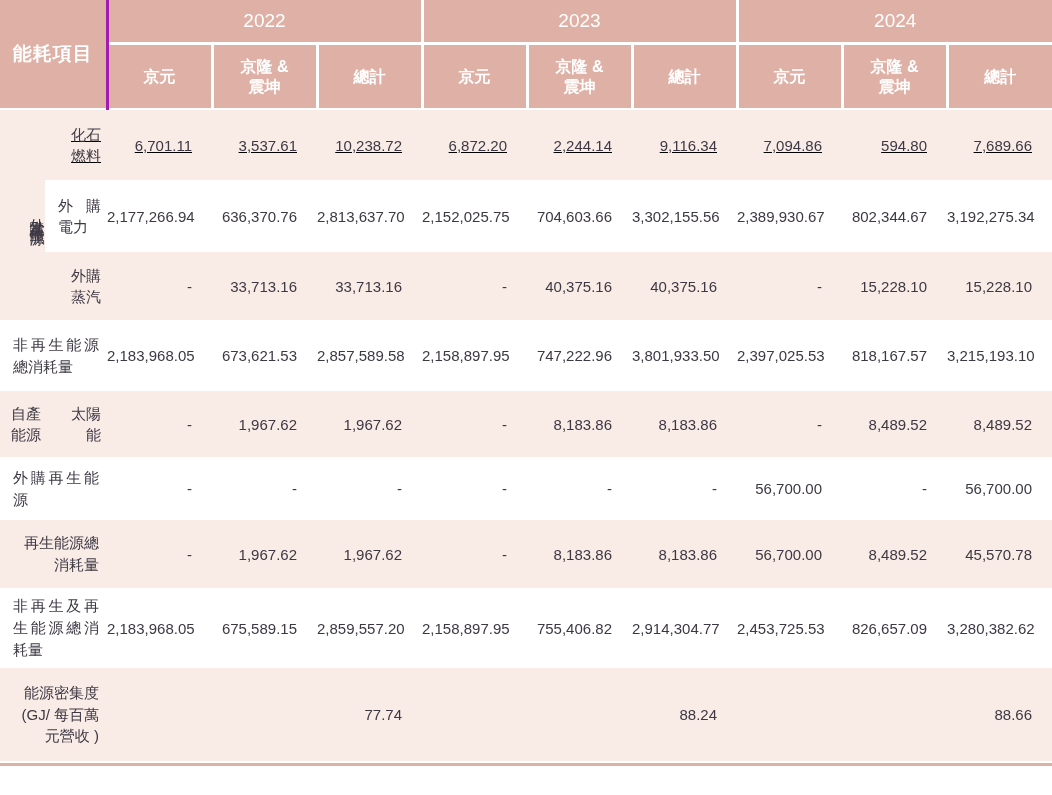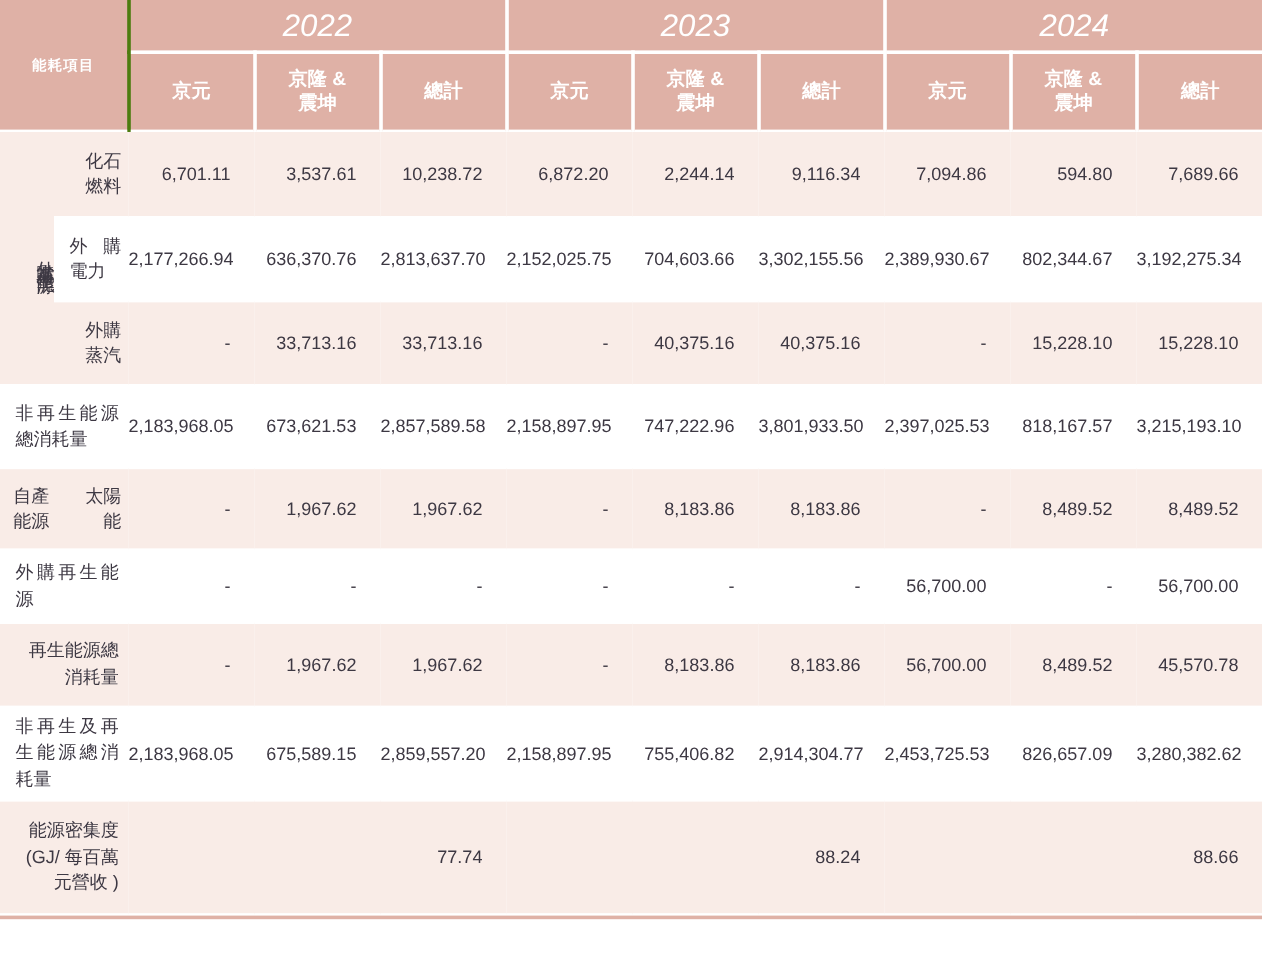--- a/index.html
+++ b/index.html
@@ -24,32 +24,31 @@
   
   thead th {
     background: #dfb1a6;
     color: #ffffff;
     font-weight: 600;
     vertical-align: middle;
     text-align: center;
     padding: 0;
   }
   th.corner {
-    border-right: 3px solid #4d7c0f;
+    border-right: 3px solid #a21caf;
     border-bottom: 2px solid #ffffff;
-    font-size: 12px;
+    font-size: 19px;
     letter-spacing: 1px;
   }
   th.year {
-    font-size: 26px;
+    font-size: 19px;
     font-weight: 500;
     border-right: 3px solid #ffffff;
     border-bottom: 3px solid #ffffff;
     height: 42px;
-    font-style: italic;
   }
   th.year:last-child { border-right: none; }
   th.sub {
     font-size: 16px;
     border-right: 3px solid #ffffff;
     border-bottom: 2px solid #ffffff;
     height: 63px;
     white-space: pre-line;
     line-height: 1.25;
   }
@@ -145,21 +144,21 @@
           <th class="sub">京隆 &amp;
 震坤</th>
           <th class="sub">總計</th>
           <th class="sub">京元</th>
           <th class="sub">京隆 &amp;
 震坤</th>
           <th class="sub">總計</th>
         </tr>
       </thead>
     <tbody>
-        <tr class="shade-pink" style="height: 72px;">
+        <tr class="shade-pink" style="height: 72px; text-decoration: underline;">
           <td class="group-cell" rowspan="3"><span class="vtext">外購非再生能源</span></td>
           <td class="item-label">化石燃料</td>
           <td class="val">6,701.11</td>
           <td class="val">3,537.61</td>
           <td class="val">10,238.72</td>
           <td class="val">6,872.20</td>
           <td class="val">2,244.14</td>
           <td class="val">9,116.34</td>
           <td class="val">7,094.86</td>
           <td class="val">594.80</td>

